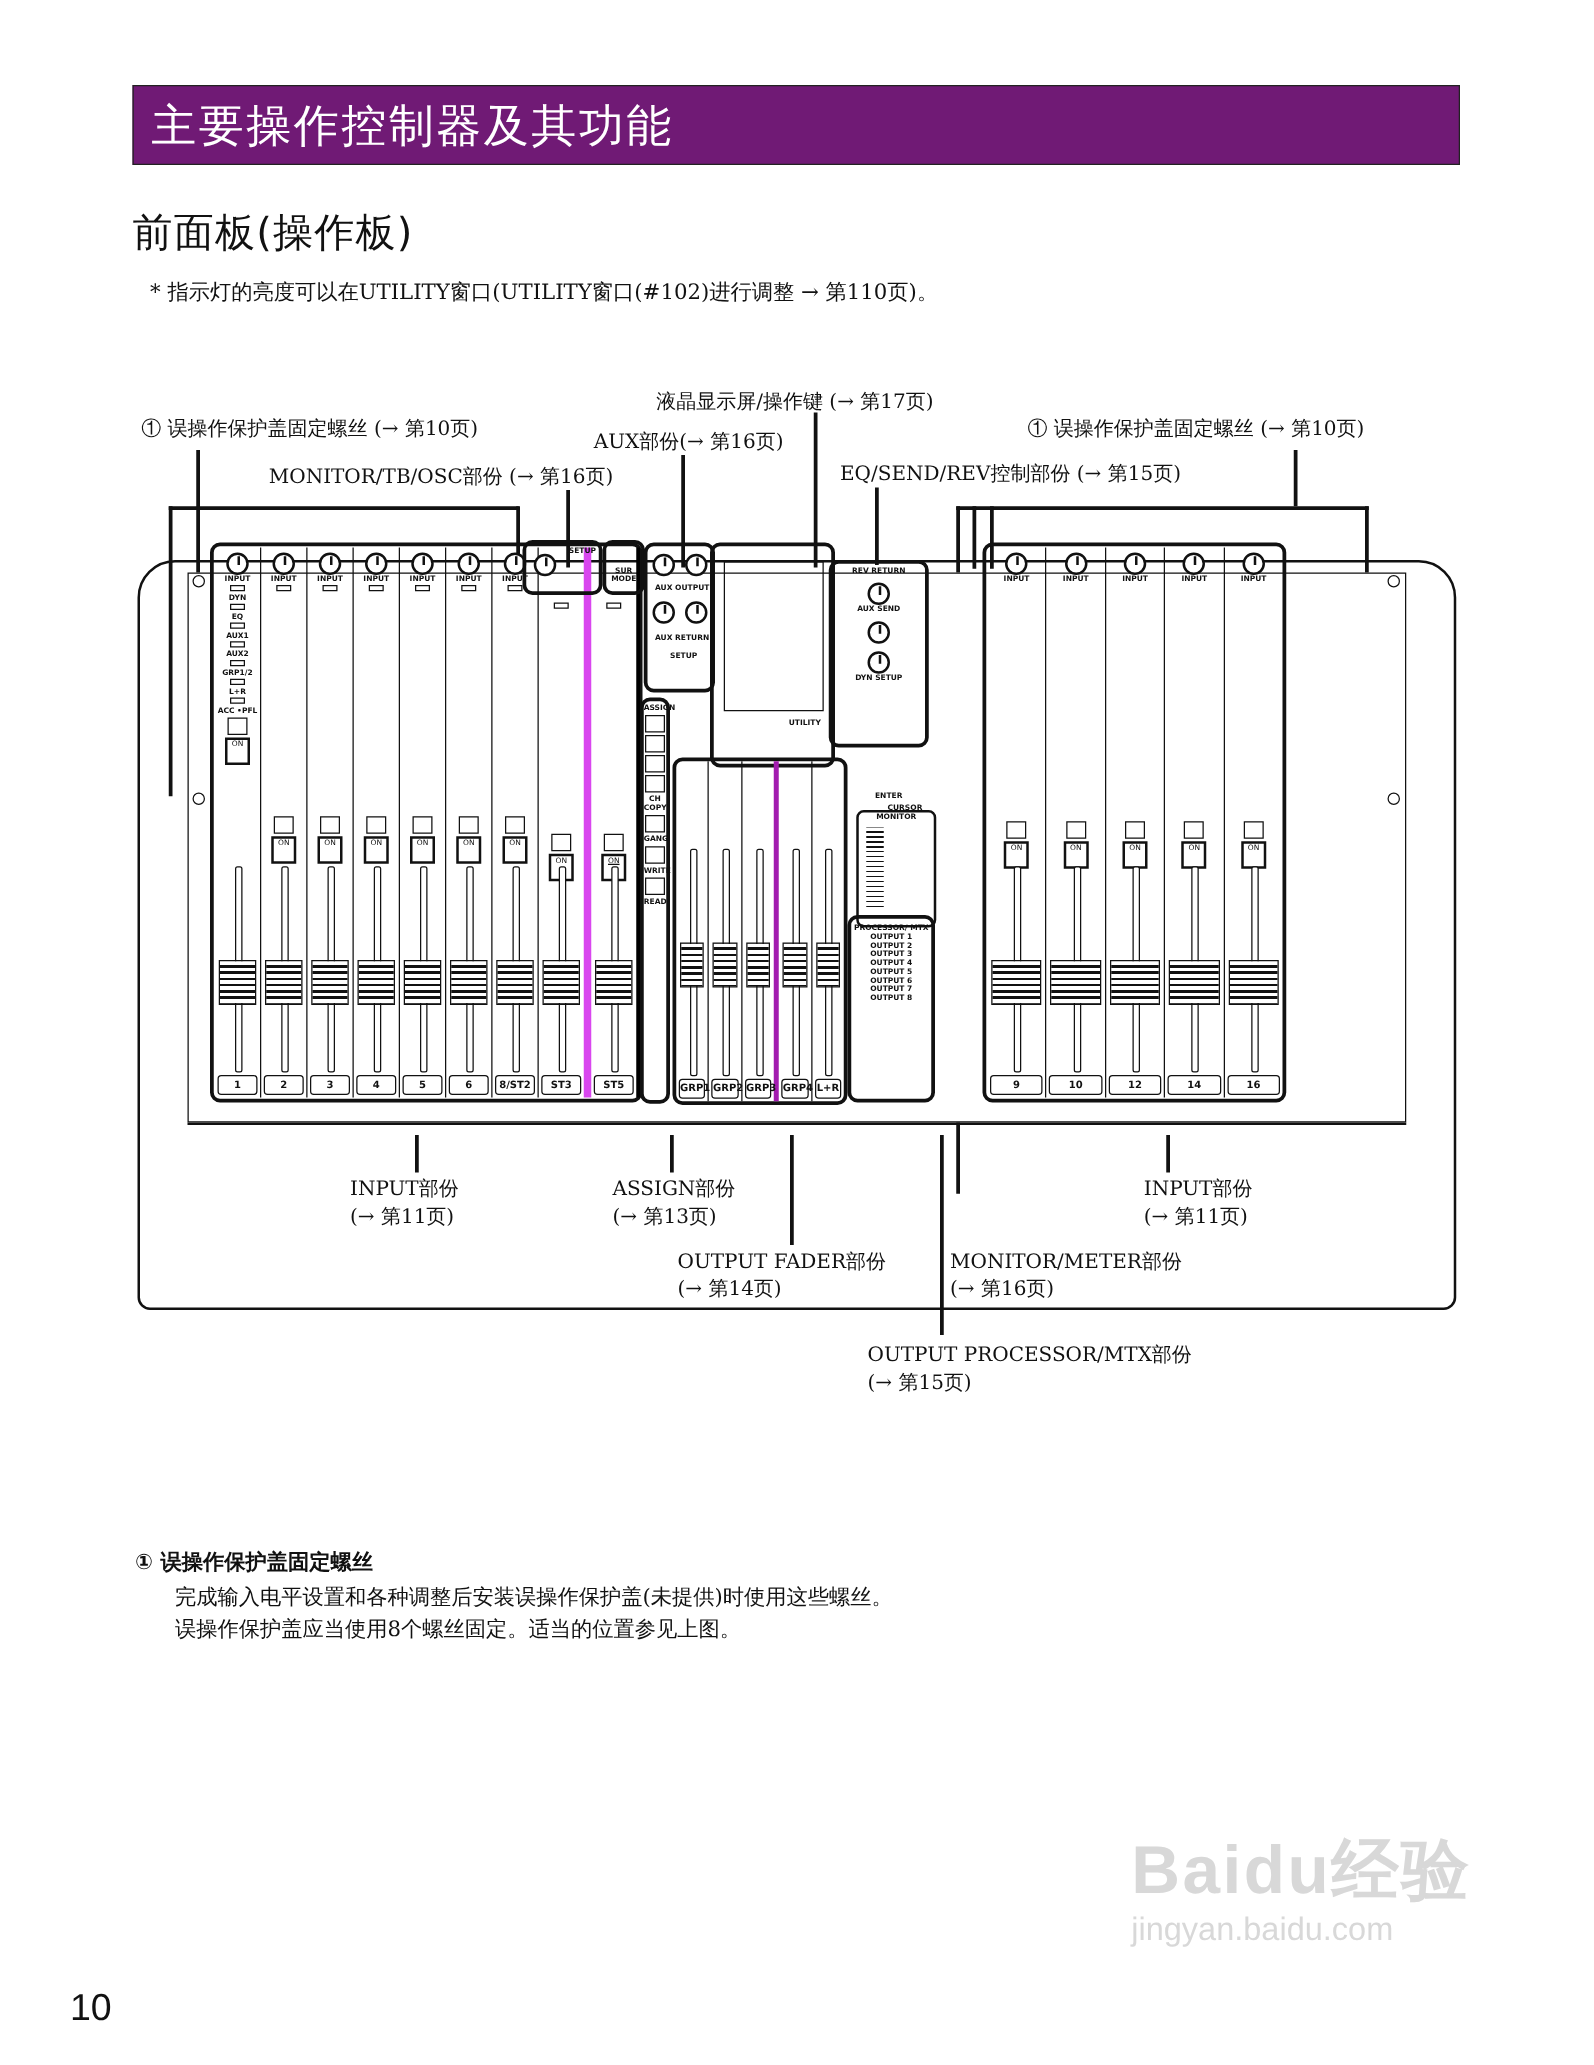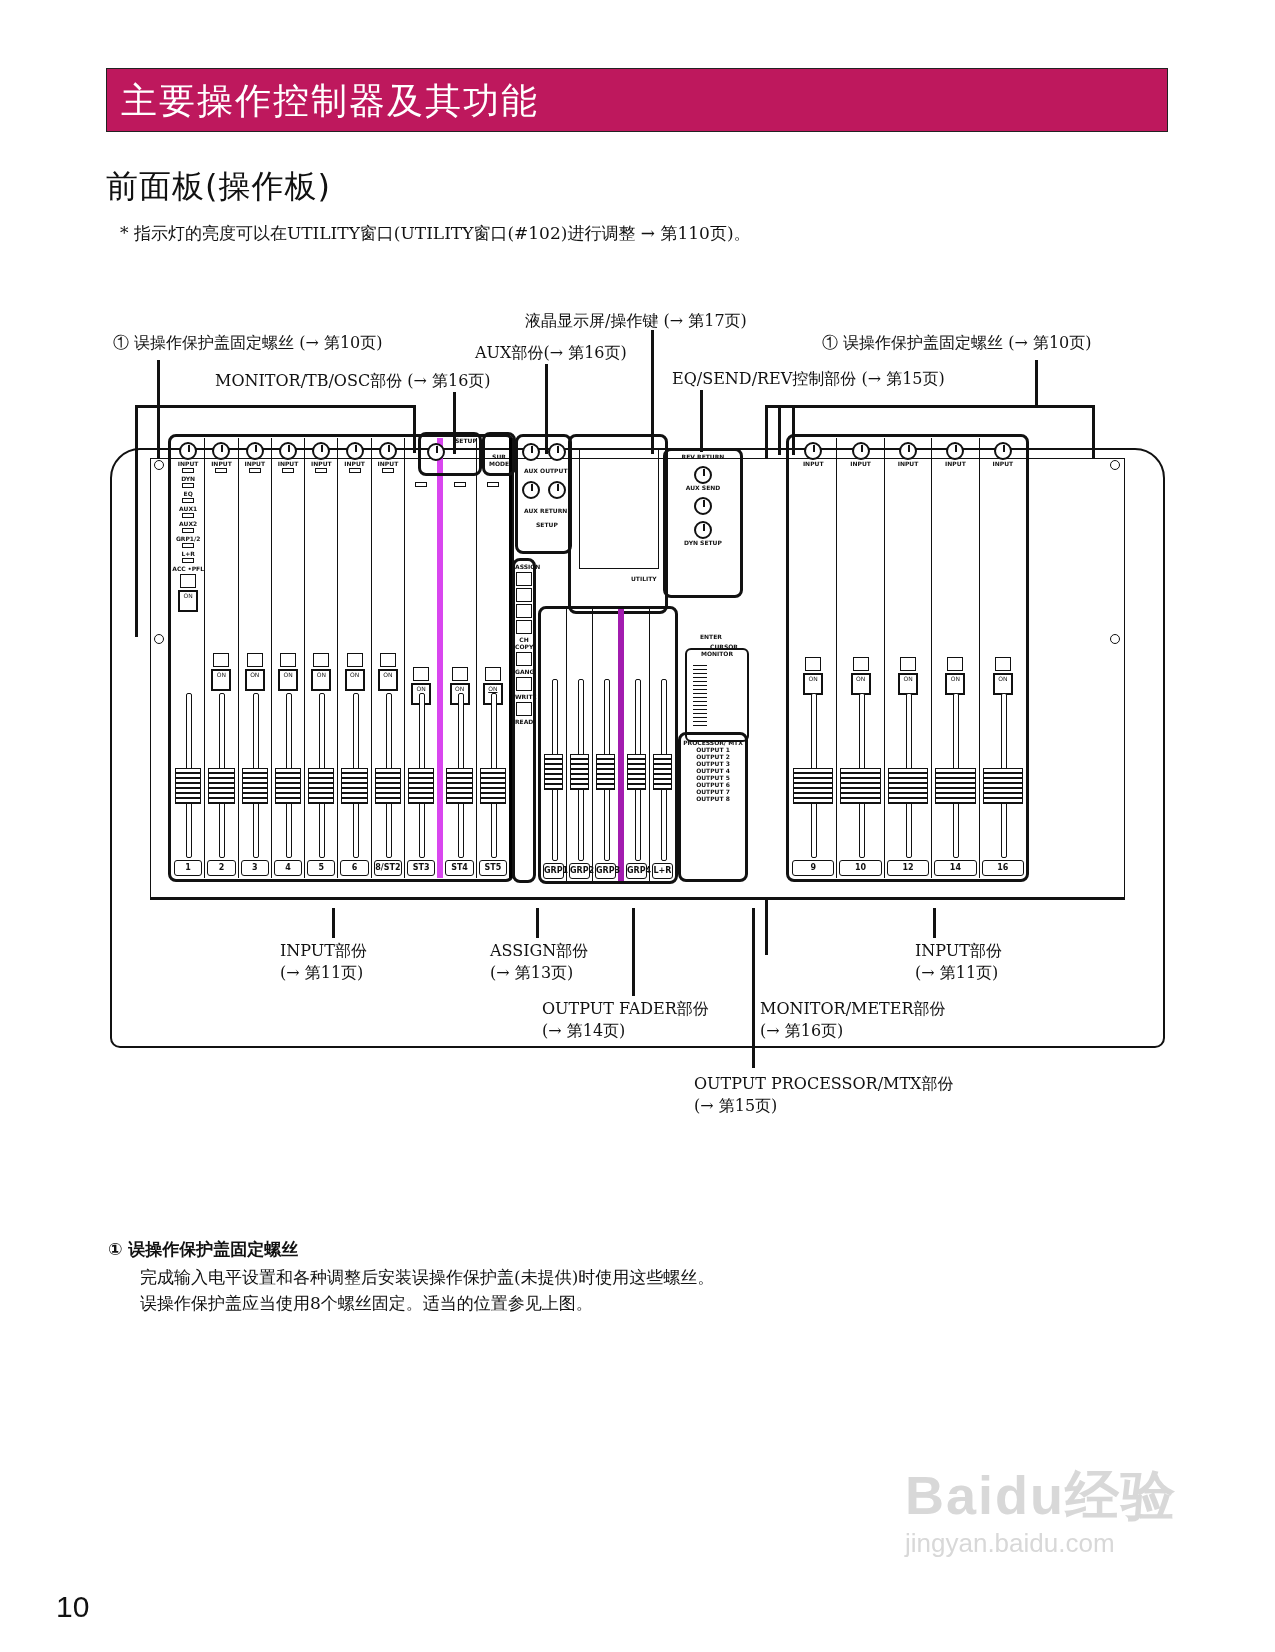--- a/index.html
+++ b/index.html
@@ -1,18 +1,18 @@
 <!DOCTYPE html>
 <html><head>
 <meta charset="utf-8">
 <style>
   html,body{margin:0;padding:0;background:#fff;}
   body{width:1275px;height:1652px;position:relative;overflow:hidden;font-family:"DejaVu Sans",sans-serif;color:#111;}
   .abs{position:absolute;}
-  .banner{left:106px;top:68px;width:1062px;height:64px;background:#be185d;border:1px solid #222;box-sizing:border-box;}
+  .banner{left:106px;top:68px;width:1062px;height:64px;background:#701a75;border:1px solid #222;box-sizing:border-box;}
   .banner span{position:absolute;left:14px;top:8px;color:#fff;font-size:36px;letter-spacing:2px;font-family:"DejaVu Sans",sans-serif;}
   .sec-title{left:106px;top:165px;font-size:32px;letter-spacing:1px;}
   .note{left:120px;top:222px;font-size:17px;font-family:"DejaVu Serif",serif;}
   .lbl{font-family:"DejaVu Serif",serif;font-size:16px;white-space:nowrap;line-height:22px;}
   .line{background:#111;}
   .foot-h{left:108px;top:1238px;font-size:17px;font-weight:bold;}
   .foot-p{font-size:17px;font-family:"DejaVu Serif",serif;left:140px;}
   .pagenum{left:56px;top:1590px;font-size:30px;font-family:"Liberation Sans",sans-serif;}
   .watermark{left:905px;top:1460px;color:#d8d8d8;font-size:54px;font-weight:bold;font-family:"Liberation Sans",sans-serif;letter-spacing:2px;}
   .watermark2{left:905px;top:1528px;color:#d8d8d8;font-size:26px;font-family:"Liberation Sans",sans-serif;}
@@ -168,30 +168,20 @@
     <div style="flex:1;border-right:6px solid #d946ef;position:relative;">
       <div class="led" style="margin-top:44px;"></div>
       <div class="btn" style="margin-top:180px;"></div>
       <div class="onbtn">ON</div>
       <div class="abs" style="left:0;right:0;top:255px;bottom:20px;">
           <div class="fader-slot"></div>
           <div class="fader-cap" style="top:75px;"></div>
         </div>
       <div class="chnum">ST3</div>
     </div>
-    <div style="flex:1;border-right:1px solid #111;position:relative;">
-      <div class="led" style="margin-top:44px;"></div>
-      <div class="btn" style="margin-top:180px;"></div>
-      <div class="onbtn">ON</div>
-      <div class="abs" style="left:0;right:0;top:255px;bottom:20px;">
-          <div class="fader-slot"></div>
-          <div class="fader-cap" style="top:75px;"></div>
-        </div>
-      <div class="chnum">ST4</div>
-    </div>
     <div style="flex:1;border-right:3px solid #000000;position:relative;text-decoration:underline;">
       <div class="led" style="margin-top:44px;"></div>
       <div class="btn" style="margin-top:180px;"></div>
       <div class="onbtn">ON</div>
       <div class="abs" style="left:0;right:0;top:255px;bottom:20px;">
           <div class="fader-slot"></div>
           <div class="fader-cap" style="top:75px;"></div>
         </div>
       <div class="chnum">ST5</div>
     </div>
@@ -254,21 +244,21 @@
         </div>
       <div class="chnum">GRP1</div>
     </div>
     <div style="flex:1;border-right:1px solid #111;position:relative;">
       <div class="abs" style="left:0;right:0;top:70px;bottom:20px;">
           <div class="fader-slot"></div>
           <div class="fader-cap" style="top:75px;"></div>
         </div>
       <div class="chnum">GRP2</div>
     </div>
-    <div style="flex:1;border-right:6px solid #a21caf;position:relative;text-decoration:underline;">
+    <div style="flex:1;border-right:4px solid #a21caf;position:relative;text-decoration:underline;">
       <div class="abs" style="left:0;right:0;top:70px;bottom:20px;">
           <div class="fader-slot"></div>
           <div class="fader-cap" style="top:75px;"></div>
         </div>
       <div class="chnum">GRP3</div>
     </div>
     <div style="flex:1;border-right:1px solid #111;position:relative;">
       <div class="abs" style="left:0;right:0;top:70px;bottom:20px;">
           <div class="fader-slot"></div>
           <div class="fader-cap" style="top:75px;"></div>

